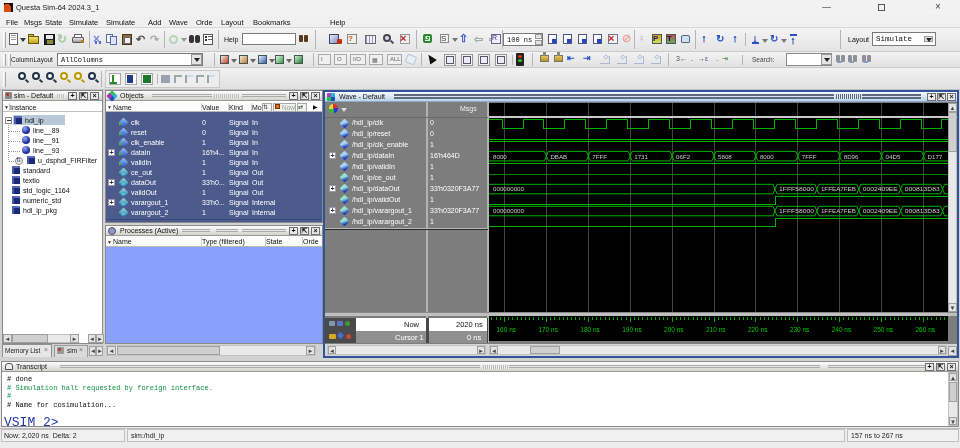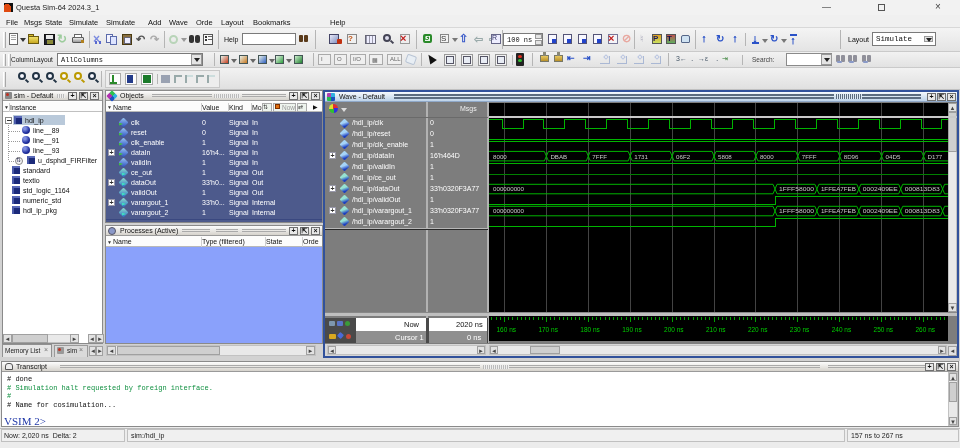--- a/index.html
+++ b/index.html
@@ -792,20 +792,20 @@
 <div class="tbt" style="left:936px;top:363px;">⇱</div>
 <div class="tbt" style="left:947px;top:363px;">×</div>
 <div class="sbtrack" style="left:948px;top:372px;width:10px;height:54px;"></div>
 <div class="sbbtn" style="left:949px;top:373px;width:8px;height:8px;">▲</div>
 <div class="sbthumb" style="left:949px;top:382px;width:8px;height:20px;"></div>
 <div class="sbbtn" style="left:949px;top:417px;width:8px;height:8px;">▼</div>
 <div class="t" style="left:7px;top:375px;font-family:Liberation Mono,monospace;font-size:7px;color:#111;"># done</div>
 <div class="t" style="left:7px;top:383.5px;font-family:Liberation Mono,monospace;font-size:7px;color:#109040;"># Simulation halt requested by foreign interface.</div>
 <div class="t" style="left:7px;top:392px;font-family:Liberation Mono,monospace;font-size:7px;color:#109040;">#</div>
 <div class="t" style="left:7px;top:400.5px;font-family:Liberation Mono,monospace;font-size:7px;color:#111;"># Name for cosimulation...</div>
-<div class="t" style="left:4px;top:415px;font-family:Liberation Serif, serif;font-size:11px;color:#2038a8;">VSIM 2&gt;</div>
+<div class="t" style="left:4px;top:415px;font-family:Liberation Mono, monospace;font-size:13px;color:#2038a8;">VSIM 2&gt;</div>
 <div class="a" style="left:0px;top:428px;width:960px;height:20px;background:#ececec;border-top:1px solid #bbb;"></div>
 <div class="a" style="left:1px;top:429px;width:124px;height:13px;border:1px solid #c0c0c0;background:#f0f0f0;"></div>
 <div class="t" style="left:4px;top:432px;font-size:7px;color:#222;">Now: 2,020 ns&nbsp;&nbsp;Delta: 2</div>
 <div class="a" style="left:127px;top:429px;width:718px;height:13px;border:1px solid #c0c0c0;background:#f0f0f0;"></div>
 <div class="t" style="left:131px;top:432px;font-size:7px;color:#222;">sim:/hdl_ip</div>
 <div class="a" style="left:847px;top:429px;width:112px;height:13px;border:1px solid #c0c0c0;background:#f0f0f0;"></div>
 <div class="t" style="left:851px;top:432px;font-size:7px;color:#222;">157 ns to 267 ns</div>
 </div>
 </body></html>

